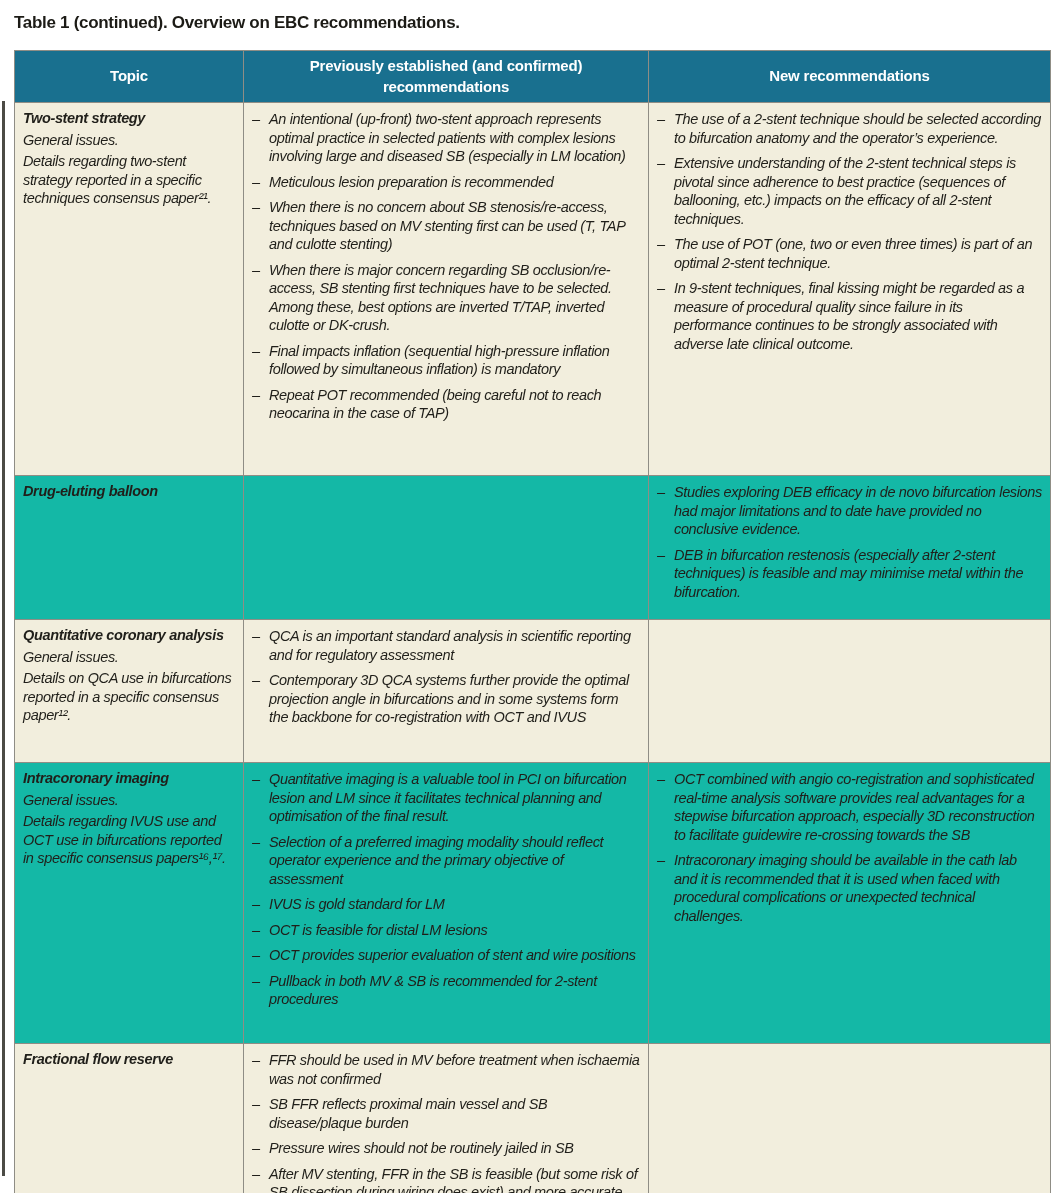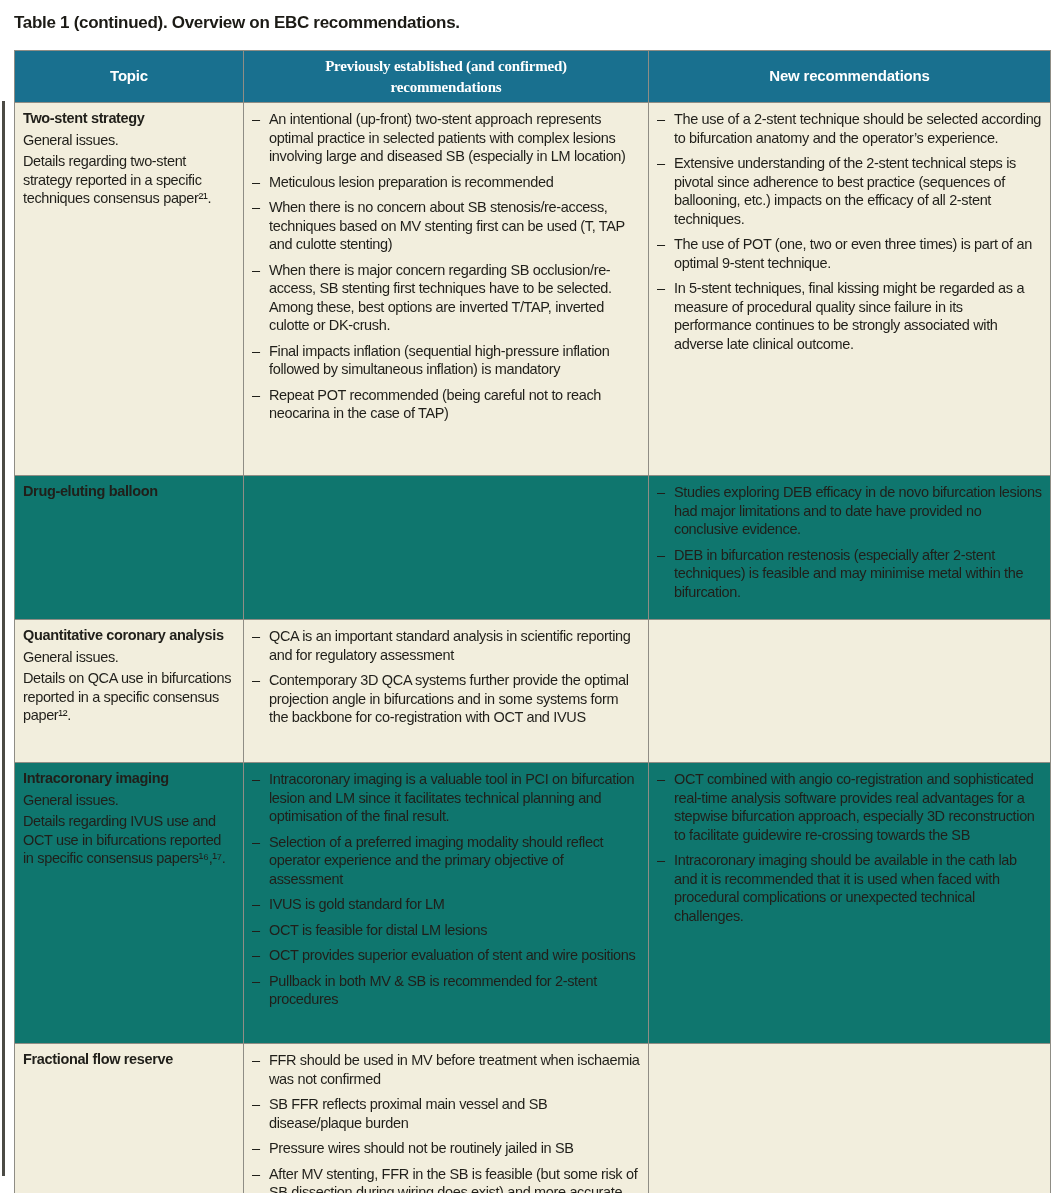--- a/index.html
+++ b/index.html
@@ -57,32 +57,32 @@
     text-align: center;
     vertical-align: middle;
     height: 47px;
     padding: 2px 6px;
     letter-spacing: -0.2px;
     line-height: 1.35;
   }
   th .maxw {
     display: inline-block;
     max-width: 310px;
-    font-family: Liberation Serif, serif;
   }
   td.cell {
     vertical-align: top;
     padding: 6px 8px 8px 8px;
     font-size: 14.5px;
     line-height: 18.5px;
     color: #201f1a;
     letter-spacing: -0.35px;
+    font-style: italic;
   }
   tr.shade-cream td { background: #f2eedd; }
-  tr.shade-white td { background: #0f766e; }
+  tr.shade-white td { background: #14b8a6; }
   .r0 td { height: 358px; }
   .r1 td { height: 129px; }
   .r2 td { height: 128px; }
   .r3 td { height: 266px; }
   .r4 td { height: 190px; }
   .topic-title {
     font-weight: bold;
   }
   .topic-para {
     margin-top: 3px;
@@ -160,25 +160,25 @@
             <div class="bullet">
               <span class="marker">–</span>
               <span class="btext">The use of a 2-stent technique should be selected according to bifurcation anatomy and the operator’s experience.</span>
             </div>
             <div class="bullet">
               <span class="marker">–</span>
               <span class="btext">Extensive understanding of the 2-stent technical steps is pivotal since adherence to best practice (sequences of ballooning, etc.) impacts on the efficacy of all 2-stent techniques.</span>
             </div>
             <div class="bullet">
               <span class="marker">–</span>
-              <span class="btext">The use of POT (one, two or even three times) is part of an optimal 9-stent technique.</span>
-            </div>
-            <div class="bullet">
-              <span class="marker">–</span>
-              <span class="btext">In 5-stent techniques, final kissing might be regarded as a measure of procedural quality since failure in its performance continues to be strongly associated with adverse late clinical outcome.</span>
+              <span class="btext">The use of POT (one, two or even three times) is part of an optimal 2-stent technique.</span>
+            </div>
+            <div class="bullet">
+              <span class="marker">–</span>
+              <span class="btext">In 9-stent techniques, final kissing might be regarded as a measure of procedural quality since failure in its performance continues to be strongly associated with adverse late clinical outcome.</span>
             </div>
           </td>
         </tr>
         <tr class="r1 shade-white">
           <td class="cell cell-topic">
             <div class="topic-title">Drug-eluting balloon</div>
           </td>
           <td class="cell cell-recs"></td>
           <td class="cell cell-recs">
             <div class="bullet">
@@ -211,21 +211,21 @@
         </tr>
         <tr class="r3 shade-white">
           <td class="cell cell-topic">
             <div class="topic-title">Intracoronary imaging</div>
             <div class="topic-para">General issues.</div>
             <div class="topic-para">Details regarding IVUS use and OCT use in bifurcations reported in specific consensus papers¹⁶,¹⁷.</div>
           </td>
           <td class="cell cell-recs">
             <div class="bullet">
               <span class="marker">–</span>
-              <span class="btext">Intracoronary imaging is a valuable tool in PCI on bifurcation lesion and LM since it facilitates technical planning and optimisation of the final result.</span>
+              <span class="btext">Quantitative imaging is a valuable tool in PCI on bifurcation lesion and LM since it facilitates technical planning and optimisation of the final result.</span>
             </div>
             <div class="bullet">
               <span class="marker">–</span>
               <span class="btext">Selection of a preferred imaging modality should reflect operator experience and the primary objective of assessment</span>
             </div>
             <div class="bullet">
               <span class="marker">–</span>
               <span class="btext">IVUS is gold standard for LM</span>
             </div>
             <div class="bullet">

